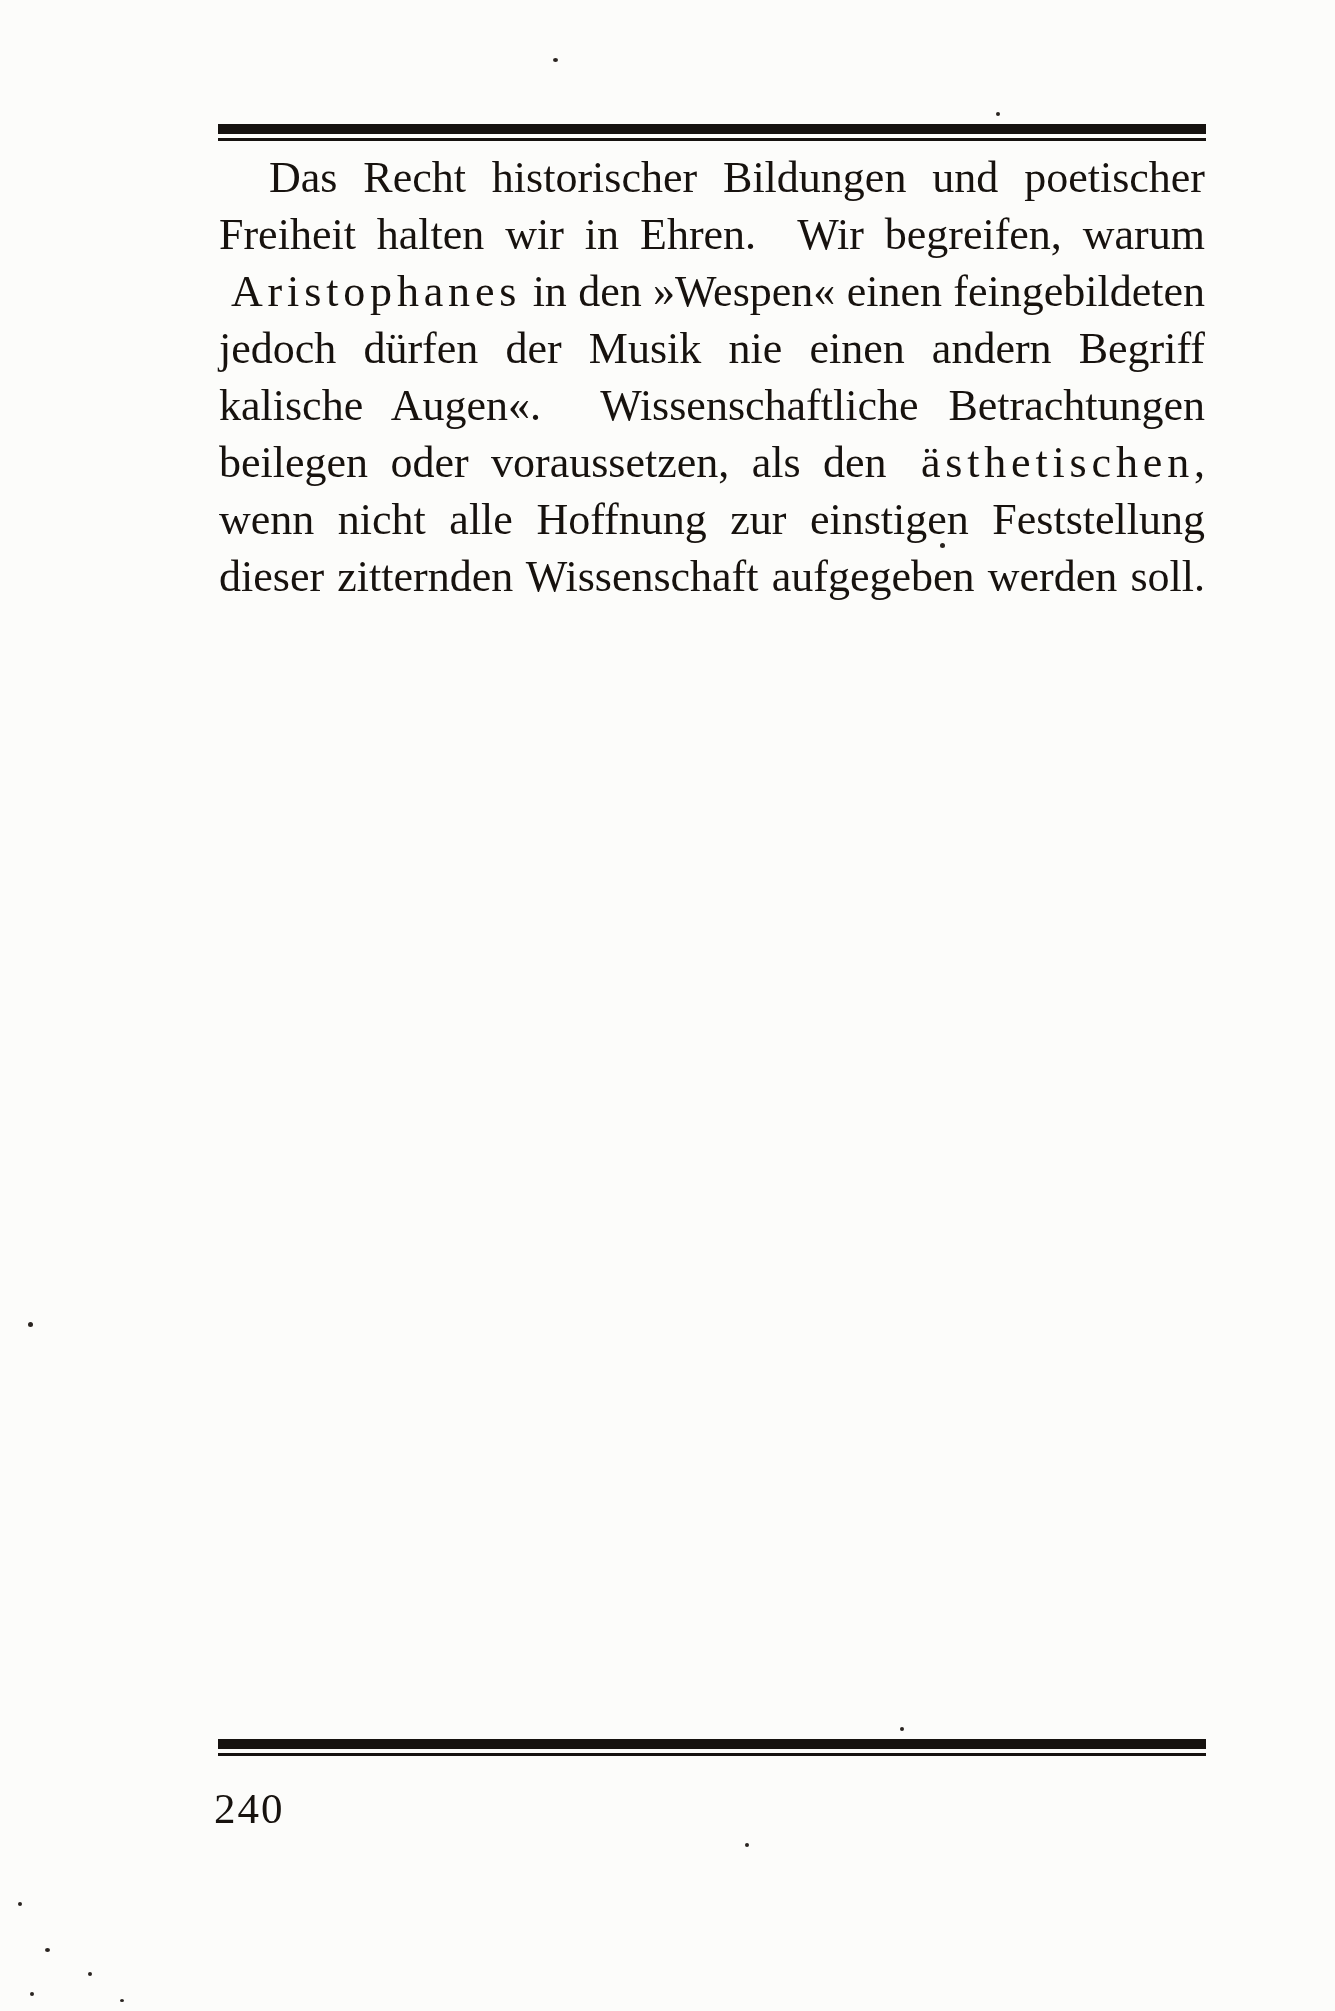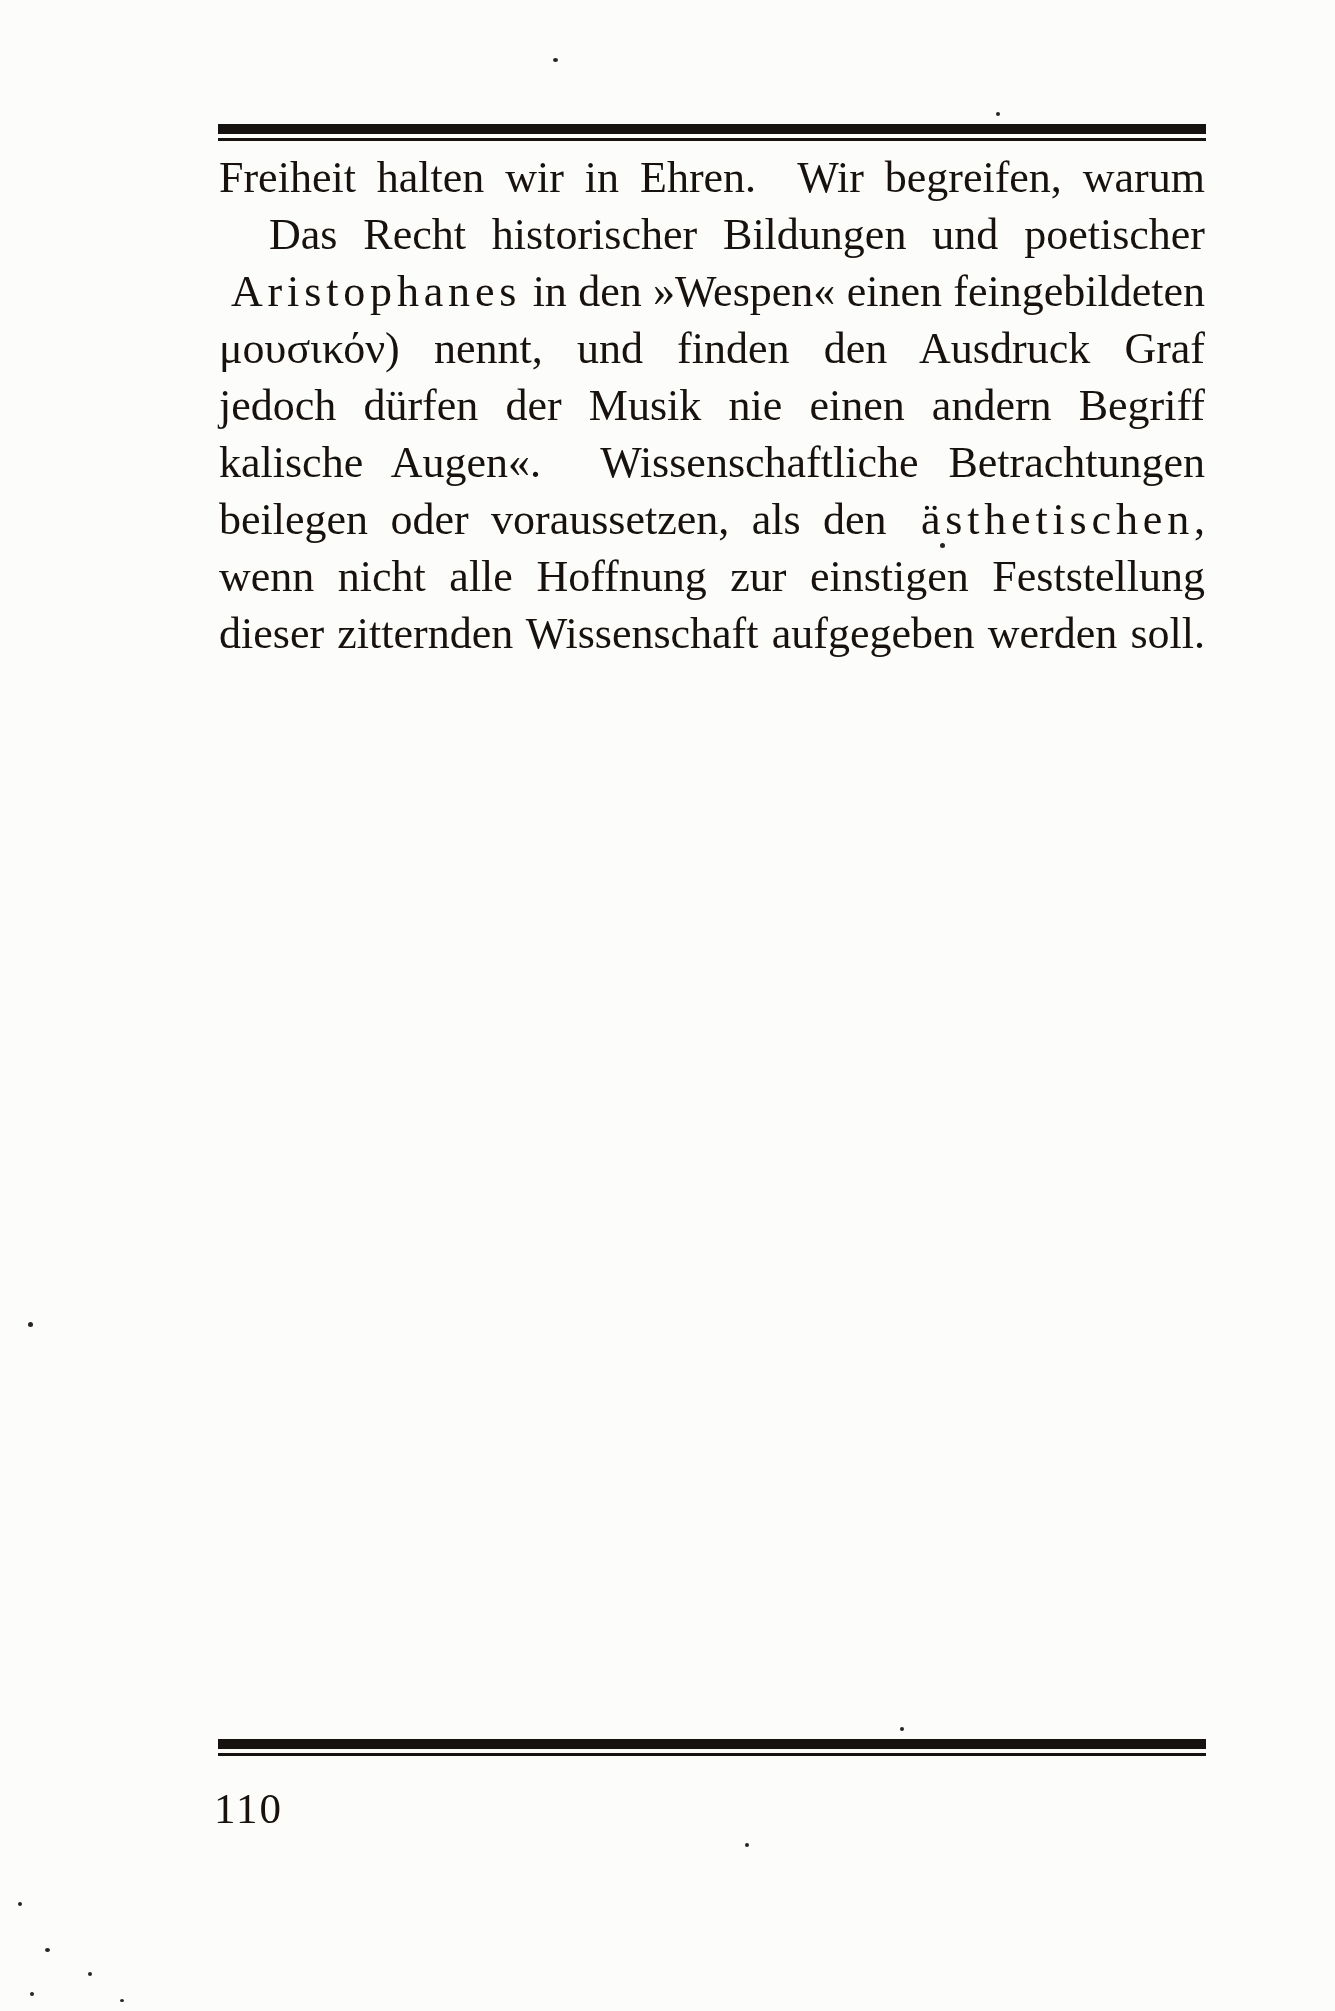--- a/index.html
+++ b/index.html
@@ -71,37 +71,36 @@
 <body>
 
 <div class="page">
 
   <div class="rule rule-top">
     <div class="thick-bar"></div>
     <div class="thin-bar"></div>
   </div>
 
   <div class="body-text">
+      <div class="line indent"><span>Das Recht historischer Bildungen und poetischer</span></div>
       <div class="line"><span>Freiheit halten wir in Ehren.&nbsp; Wir begreifen, warum</span></div>
-      <div class="line indent"><span>Das Recht historischer Bildungen und poetischer</span></div>
       <div class="line"><span class="spaced">Aristophanes</span><span> in den »Wespen« einen feingebildeten</span></div>
-      <div class="line"><span>μουσικόν) nennt, und finden den Ausdruck Graf</span></div>
       <div class="line"><span>jedoch dürfen der Musik nie einen andern Begriff</span></div>
       <div class="line"><span>kalische Augen«.&nbsp; Wissenschaftliche Betrachtungen</span></div>
       <div class="line"><span>beilegen oder voraussetzen, als den </span><span class="spaced">ästhetischen</span><span>,</span></div>
       <div class="line"><span>wenn nicht alle Hoffnung zur einstigen Feststellung</span></div>
       <div class="line"><span>dieser zitternden Wissenschaft aufgegeben werden soll.</span></div>
     </div>
 
   <div class="rule rule-bottom">
     <div class="thick-bar"></div>
     <div class="thin-bar"></div>
   </div>
 
-  <div class="page-number">110</div>
+  <div class="page-number">240</div>
 
 <div class="speck" style="left: 553px; top: 58px; width: 5px; height: 4px;"></div>
     <div class="speck" style="left: 996px; top: 112px; width: 4px; height: 4px;"></div>
     <div class="speck" style="left: 940px; top: 543px; width: 5px; height: 5px;"></div>
     <div class="speck" style="left: 28px; top: 1322px; width: 5px; height: 5px;"></div>
     <div class="speck" style="left: 900px; top: 1727px; width: 4px; height: 4px;"></div>
     <div class="speck" style="left: 745px; top: 1843px; width: 4px; height: 4px;"></div>
     <div class="speck" style="left: 18px; top: 1902px; width: 4px; height: 4px;"></div>
     <div class="speck" style="left: 45px; top: 1948px; width: 5px; height: 4px;"></div>
     <div class="speck" style="left: 88px; top: 1972px; width: 4px; height: 4px;"></div>

